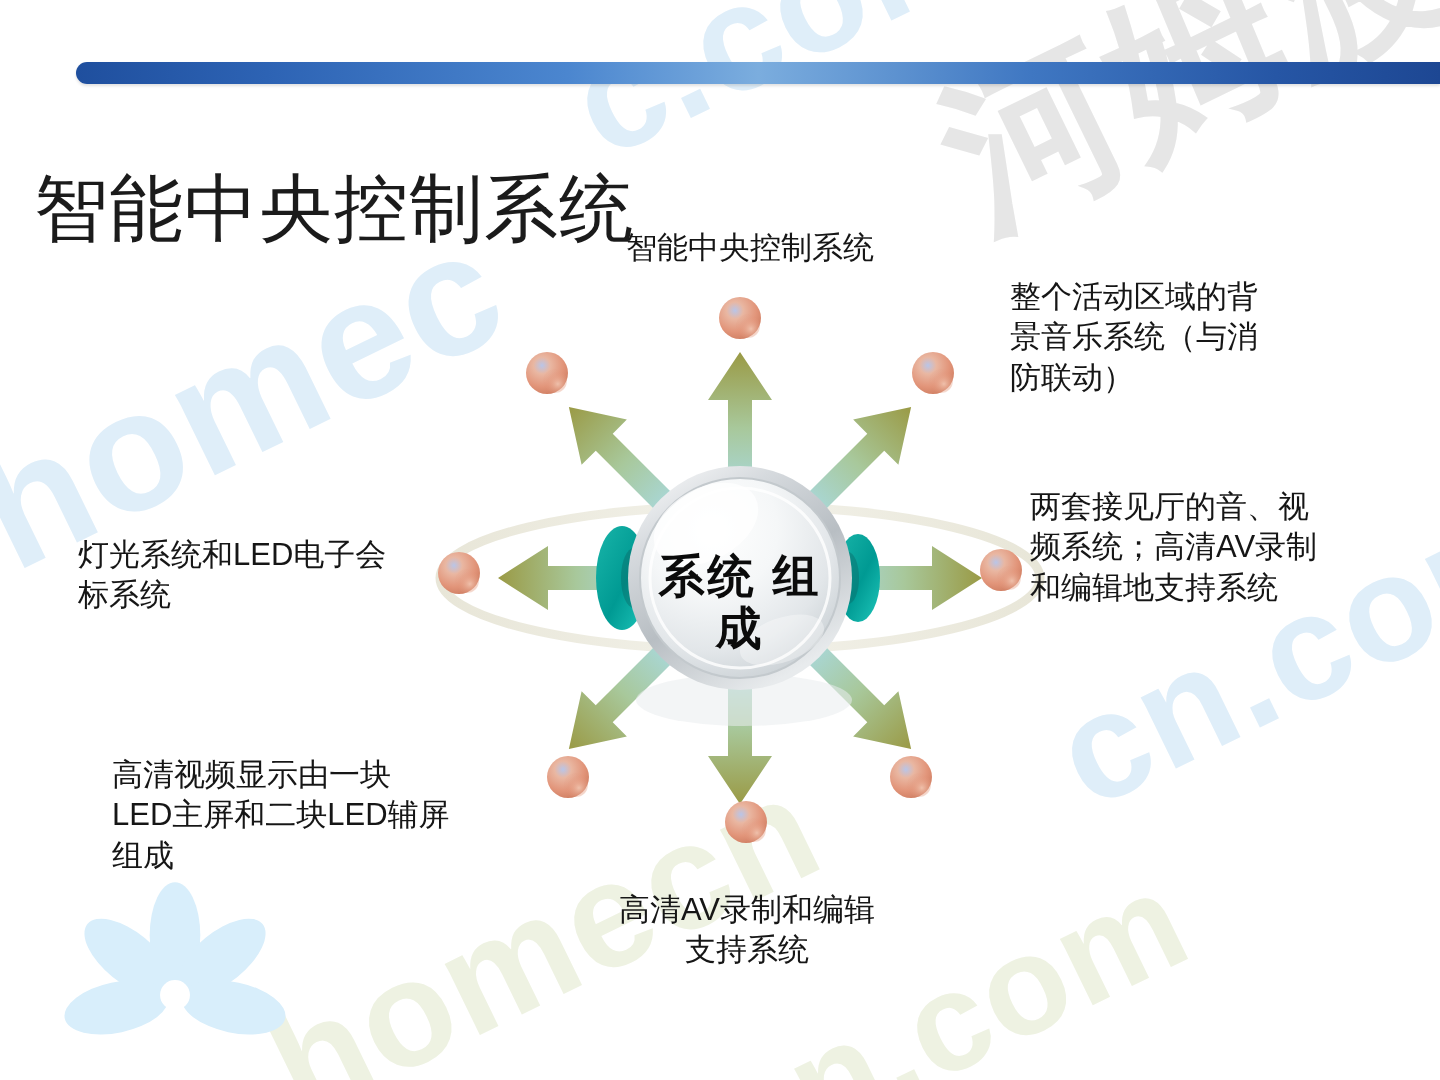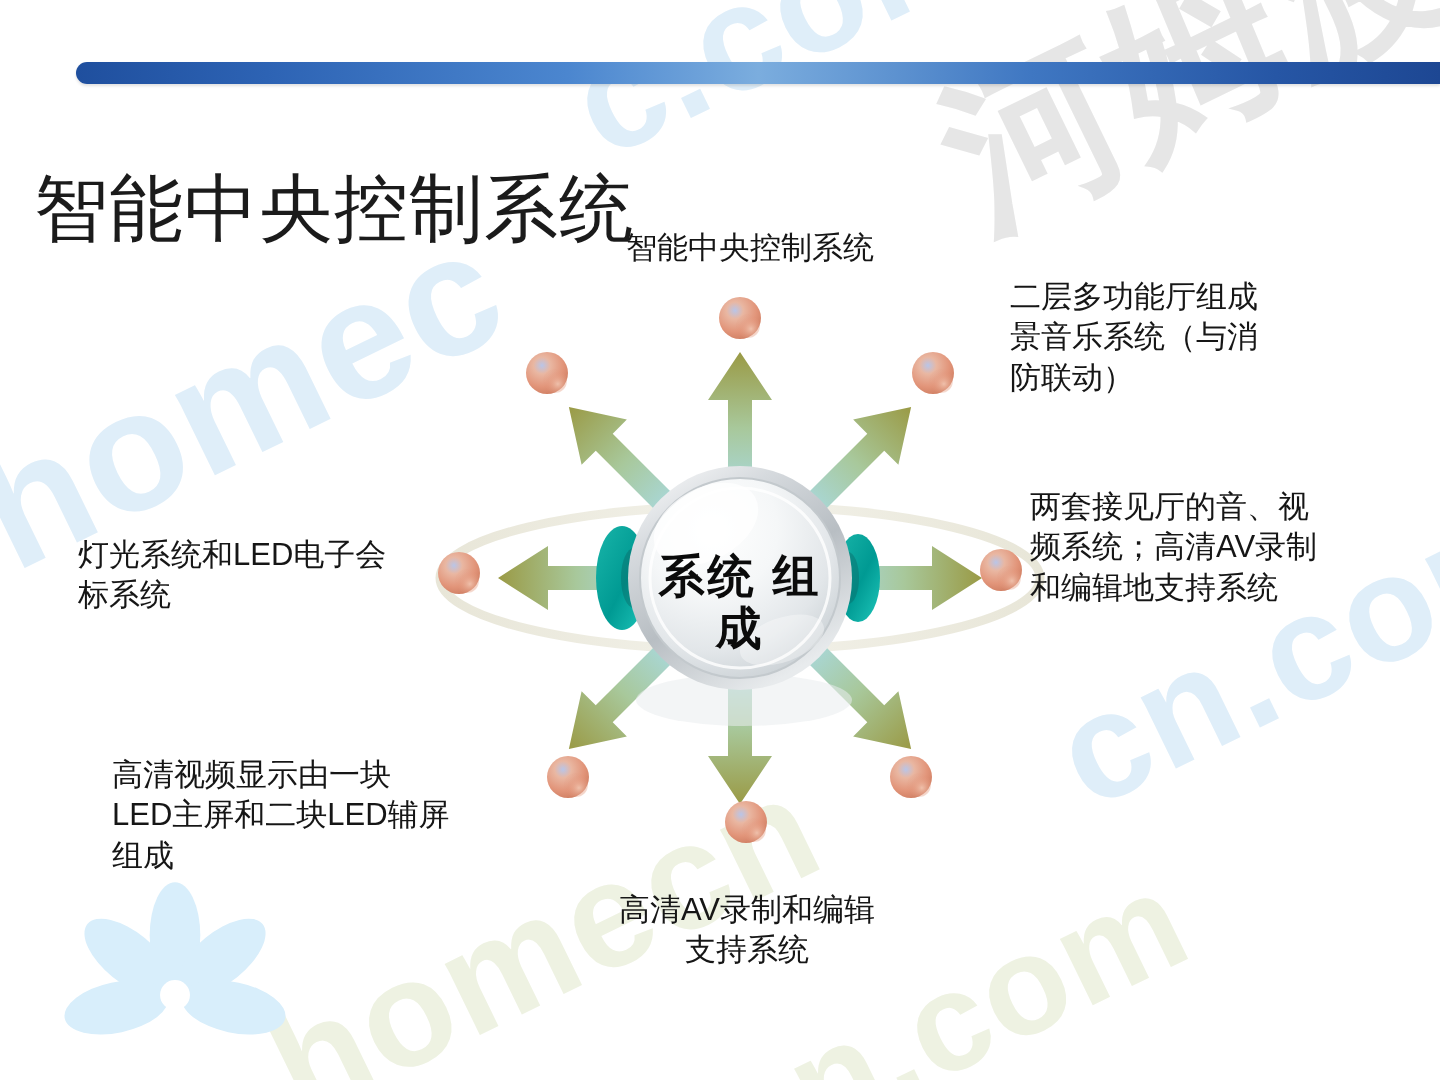--- a/index.html
+++ b/index.html
@@ -316,21 +316,21 @@
       <circle cx="919" cy="785" r="12" fill="url(#nodeInner)"></circle>
     </g>
   </svg>
 
   <div class="center-text">系统
 组成</div>
 
   <div class="label center-al lbl-top">智能中央控制系统</div>
 
 
-  <div class="label left-al lbl-tr">二层多功能厅组成
+  <div class="label left-al lbl-tr">整个活动区域的背
 景音乐系统（与消
 防联动）</div>
 
   <div class="label left-al lbl-left">灯光系统和LED电子会
 标系统</div>
 
   <div class="label left-al lbl-right">两套接见厅的音、视
 频系统；高清AV录制
 和编辑地支持系统</div>
 

